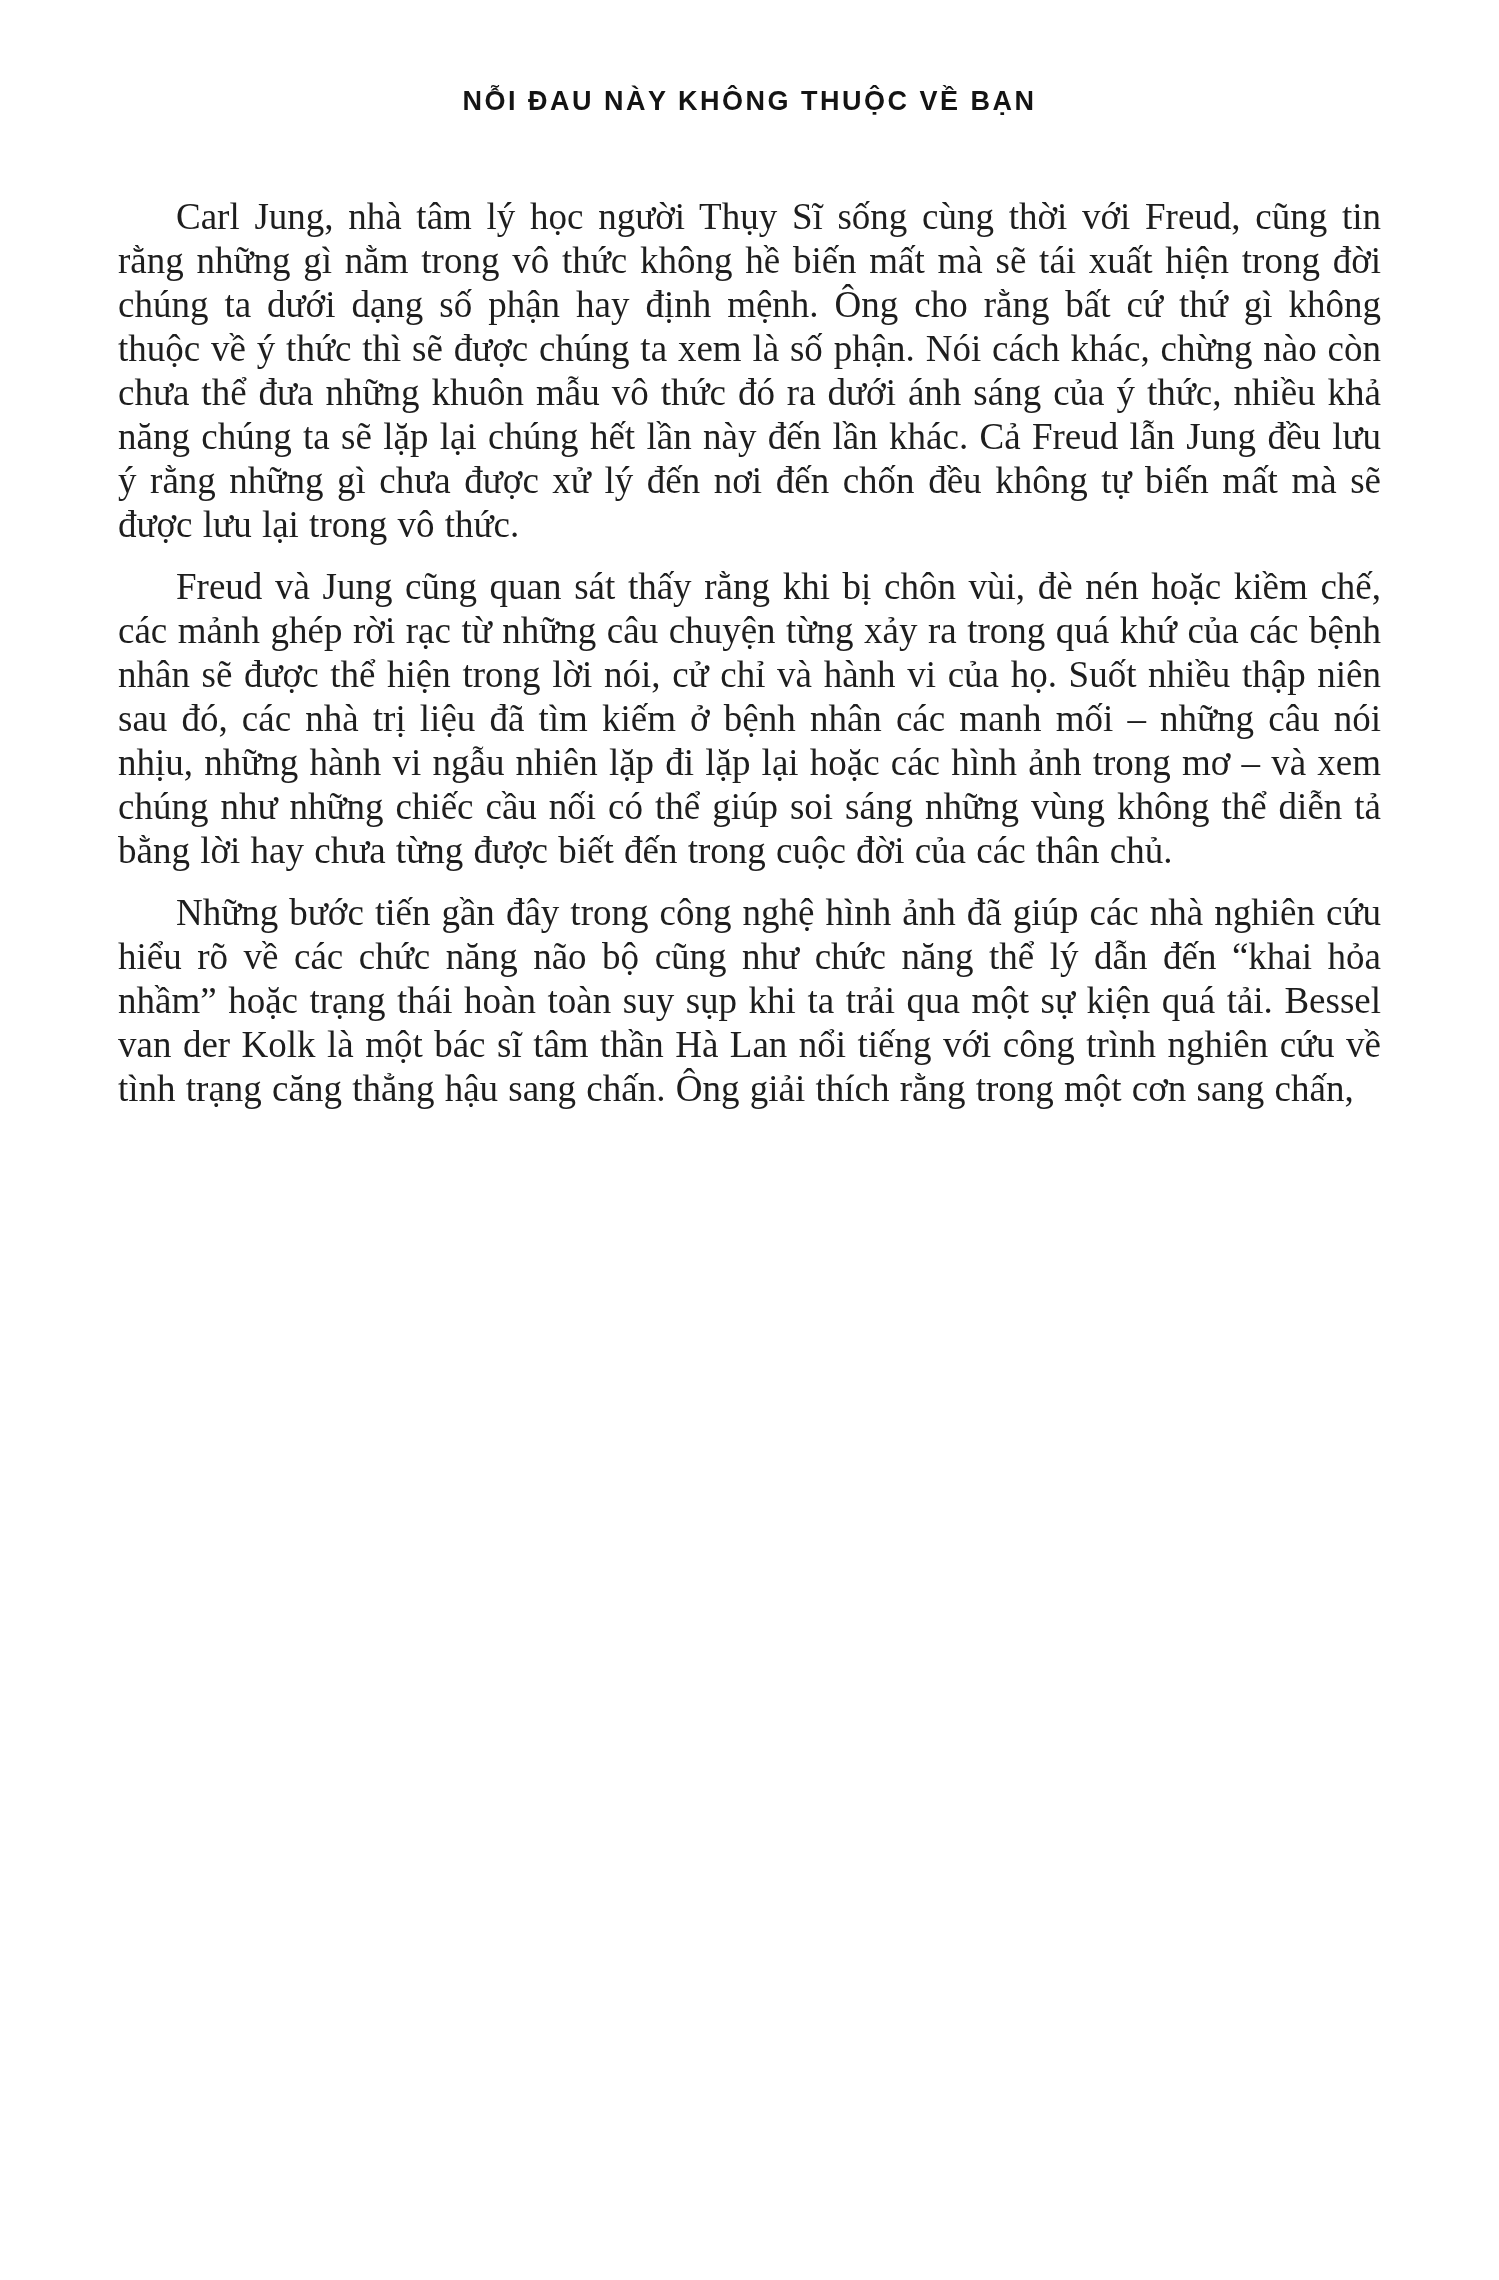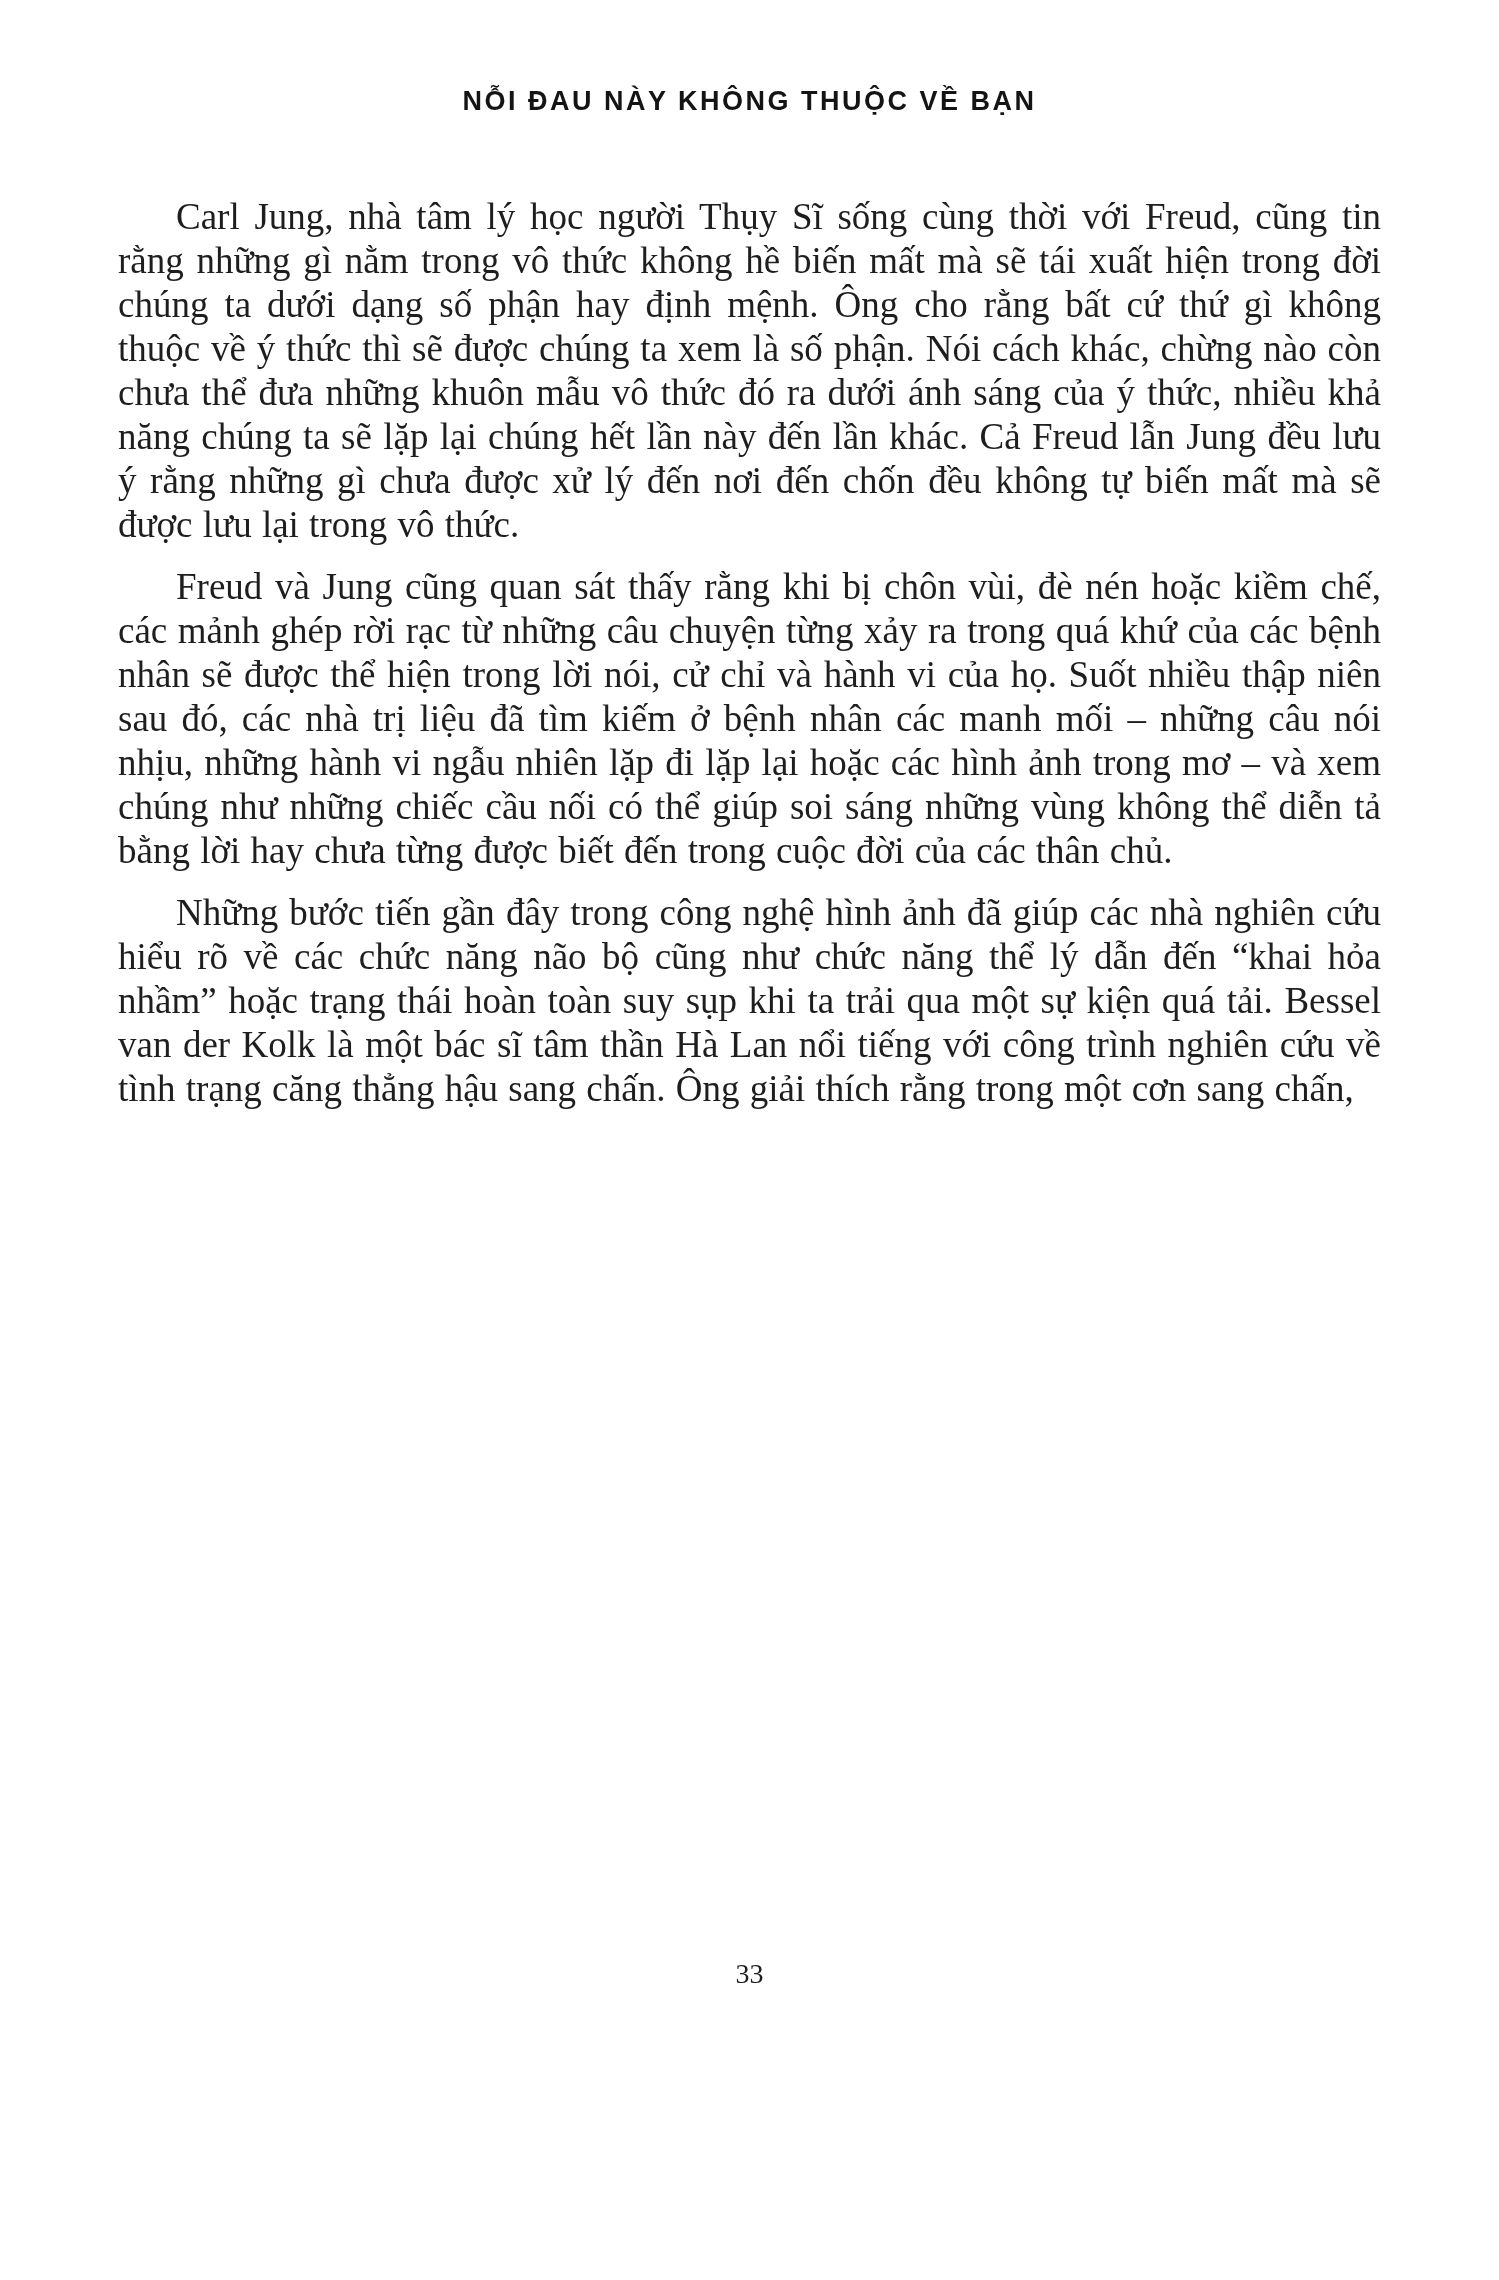--- a/index.html
+++ b/index.html
@@ -53,14 +53,13 @@
 
 <div class="book-page">
   <header class="running-head">NỖI ĐAU NÀY KHÔNG THUỘC VỀ BẠN</header>
 
   <main class="body-text">
     <p class="para">Carl Jung, nhà tâm lý học người Thụy Sĩ sống cùng thời với Freud, cũng tin rằng những gì nằm trong vô thức không hề biến mất mà sẽ tái xuất hiện trong đời chúng ta dưới dạng số phận hay định mệnh. Ông cho rằng bất cứ thứ gì không thuộc về ý thức thì sẽ được chúng ta xem là số phận. Nói cách khác, chừng nào còn chưa thể đưa những khuôn mẫu vô thức đó ra dưới ánh sáng của ý thức, nhiều khả năng chúng ta sẽ lặp lại chúng hết lần này đến lần khác. Cả Freud lẫn Jung đều lưu ý rằng những gì chưa được xử lý đến nơi đến chốn đều không tự biến mất mà sẽ được lưu lại trong vô thức.</p>
     <p class="para">Freud và Jung cũng quan sát thấy rằng khi bị chôn vùi, đè nén hoặc kiềm chế, các mảnh ghép rời rạc từ những câu chuyện từng xảy ra trong quá khứ của các bệnh nhân sẽ được thể hiện trong lời nói, cử chỉ và hành vi của họ. Suốt nhiều thập niên sau đó, các nhà trị liệu đã tìm kiếm ở bệnh nhân các manh mối – những câu nói nhịu, những hành vi ngẫu nhiên lặp đi lặp lại hoặc các hình ảnh trong mơ – và xem chúng như những chiếc cầu nối có thể giúp soi sáng những vùng không thể diễn tả bằng lời hay chưa từng được biết đến trong cuộc đời của các thân chủ.</p>
     <p class="para">Những bước tiến gần đây trong công nghệ hình ảnh đã giúp các nhà nghiên cứu hiểu rõ về các chức năng não bộ cũng như chức năng thể lý dẫn đến “khai hỏa nhầm” hoặc trạng thái hoàn toàn suy sụp khi ta trải qua một sự kiện quá tải. Bessel van der Kolk là một bác sĩ tâm thần Hà Lan nổi tiếng với công trình nghiên cứu về tình trạng căng thẳng hậu sang chấn. Ông giải thích rằng trong một cơn sang chấn,</p>
   </main>
 
-  <footer class="page-number">33</footer>
 </div>
 
 </body></html>

